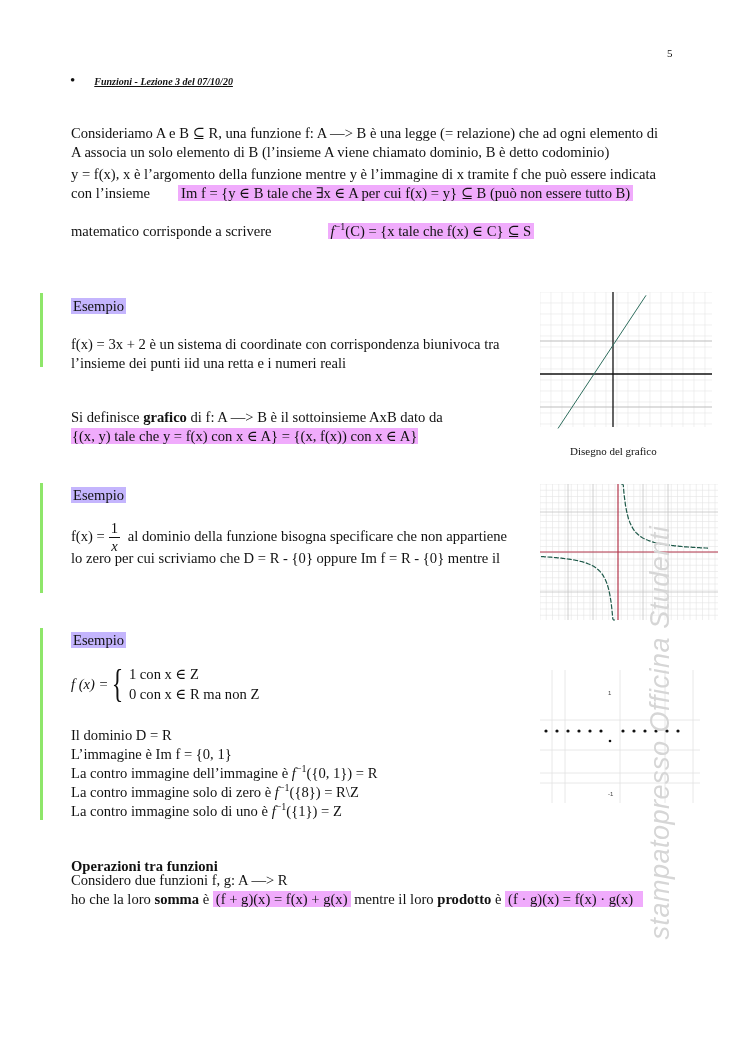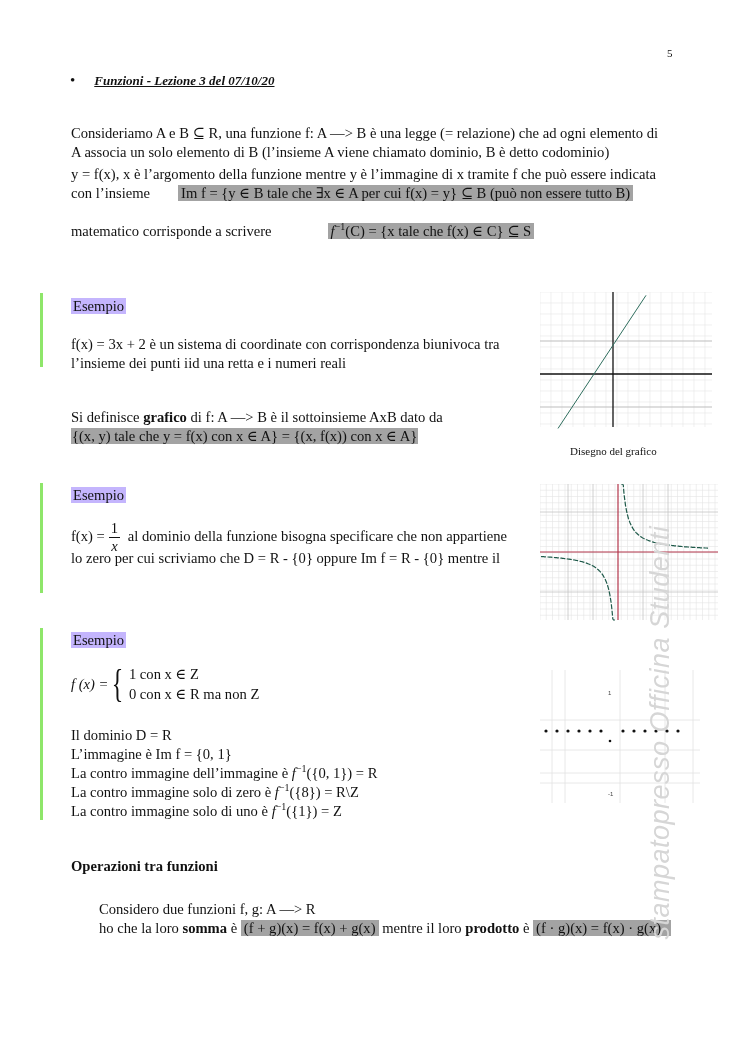--- a/index.html
+++ b/index.html
@@ -5,25 +5,25 @@
   html, body { margin: 0; padding: 0; background: #ffffff; }
   body {
     width: 744px; height: 1052px; position: relative; overflow: hidden;
     font-family: "Liberation Serif", "DejaVu Serif", serif;
     color: #111111; font-size: 14.6px; line-height: 19px;
   }
   .abs { position: absolute; }
   .page-num { left: 667px; top: 44px; font-size: 11px; }
   .title {
     left: 70px; top: 72px; font-weight: bold; font-style: italic;
-    text-decoration: underline; font-size: 13px;
+    text-decoration: underline; font-size: 10px;
   }
   .bullet { left: 70px; top: 71px; font-size: 15px; }
   .title-text { margin-left: 19px; }
-  .hl-blue { background: #a3a3a3; padding: 0 3px; }
+  .hl-blue { background: #f0abfc; padding: 0 3px; }
   .hl-green { background: #c4b5fd; padding: 0 2px; font-family: Liberation Serif, serif; }
   .para { left: 71px; width: 470px; white-space: nowrap; }
   .bar { left: 40px; width: 3px; background: #8ee66a; }
   .i { font-style: italic; }
   sup { font-size: 10px; vertical-align: 6px; line-height: 0; }
   .frac { display: inline-block; vertical-align: middle; text-align: center; line-height: 17px; margin: 0 4px; }
   .frac .num { display: block; border-bottom: 1px solid #111; padding: 0 2px; }
   .frac .den { display: block; font-style: italic; }
   .brace { font-size: 40px; line-height: 36px; vertical-align: middle; display: inline-block; transform: scaleX(0.6); margin: 0 -2px 0 -4px; }
   .cases { display: inline-block; vertical-align: middle; line-height: 20px; }
@@ -224,18 +224,18 @@
     <circle cx="105" cy="66" r="1.6" fill="#111"></circle>
     <circle cx="116" cy="66" r="1.6" fill="#111"></circle>
     <circle cx="127" cy="66" r="1.6" fill="#111"></circle>
     <circle cx="138" cy="66" r="1.6" fill="#111"></circle>
     <circle cx="70" cy="76" r="1.3" fill="#111"></circle>
     <text x="68" y="30" font-size="6" fill="#444">1</text>
     <text x="68" y="131" font-size="6" fill="#444">-1</text>
   </svg>
 
 <div class="abs para" style="top:857px;font-weight:bold;">Operazioni tra funzioni</div>
-<div class="abs para" style="top:900px;width:620px;margin-left:28px;">
+<div class="abs para" style="top:871px;width:620px;">
   <div>Considero due funzioni  f, g: A —&gt; R</div>
   <div><span>ho che la loro </span><b>somma</b><span> è </span><span class="hl-blue">(f + g)(x) = f(x) + g(x)</span><span>  mentre il loro </span><b>prodotto</b><span> è </span><span class="hl-blue" style="padding-right:10px;">(f · g)(x) = f(x) · g(x)</span></div>
 </div>
 
 <div class="abs watermark">stampatopresso Officina Studenti</div>
 
 </body></html>

